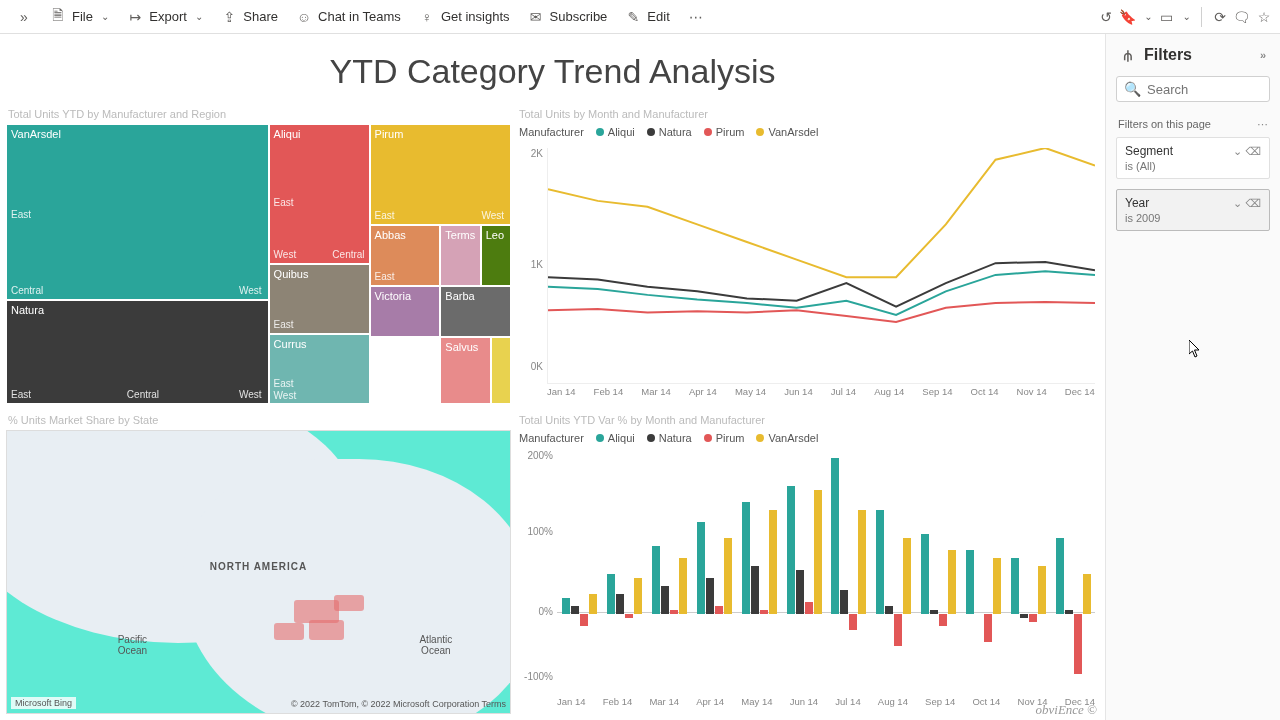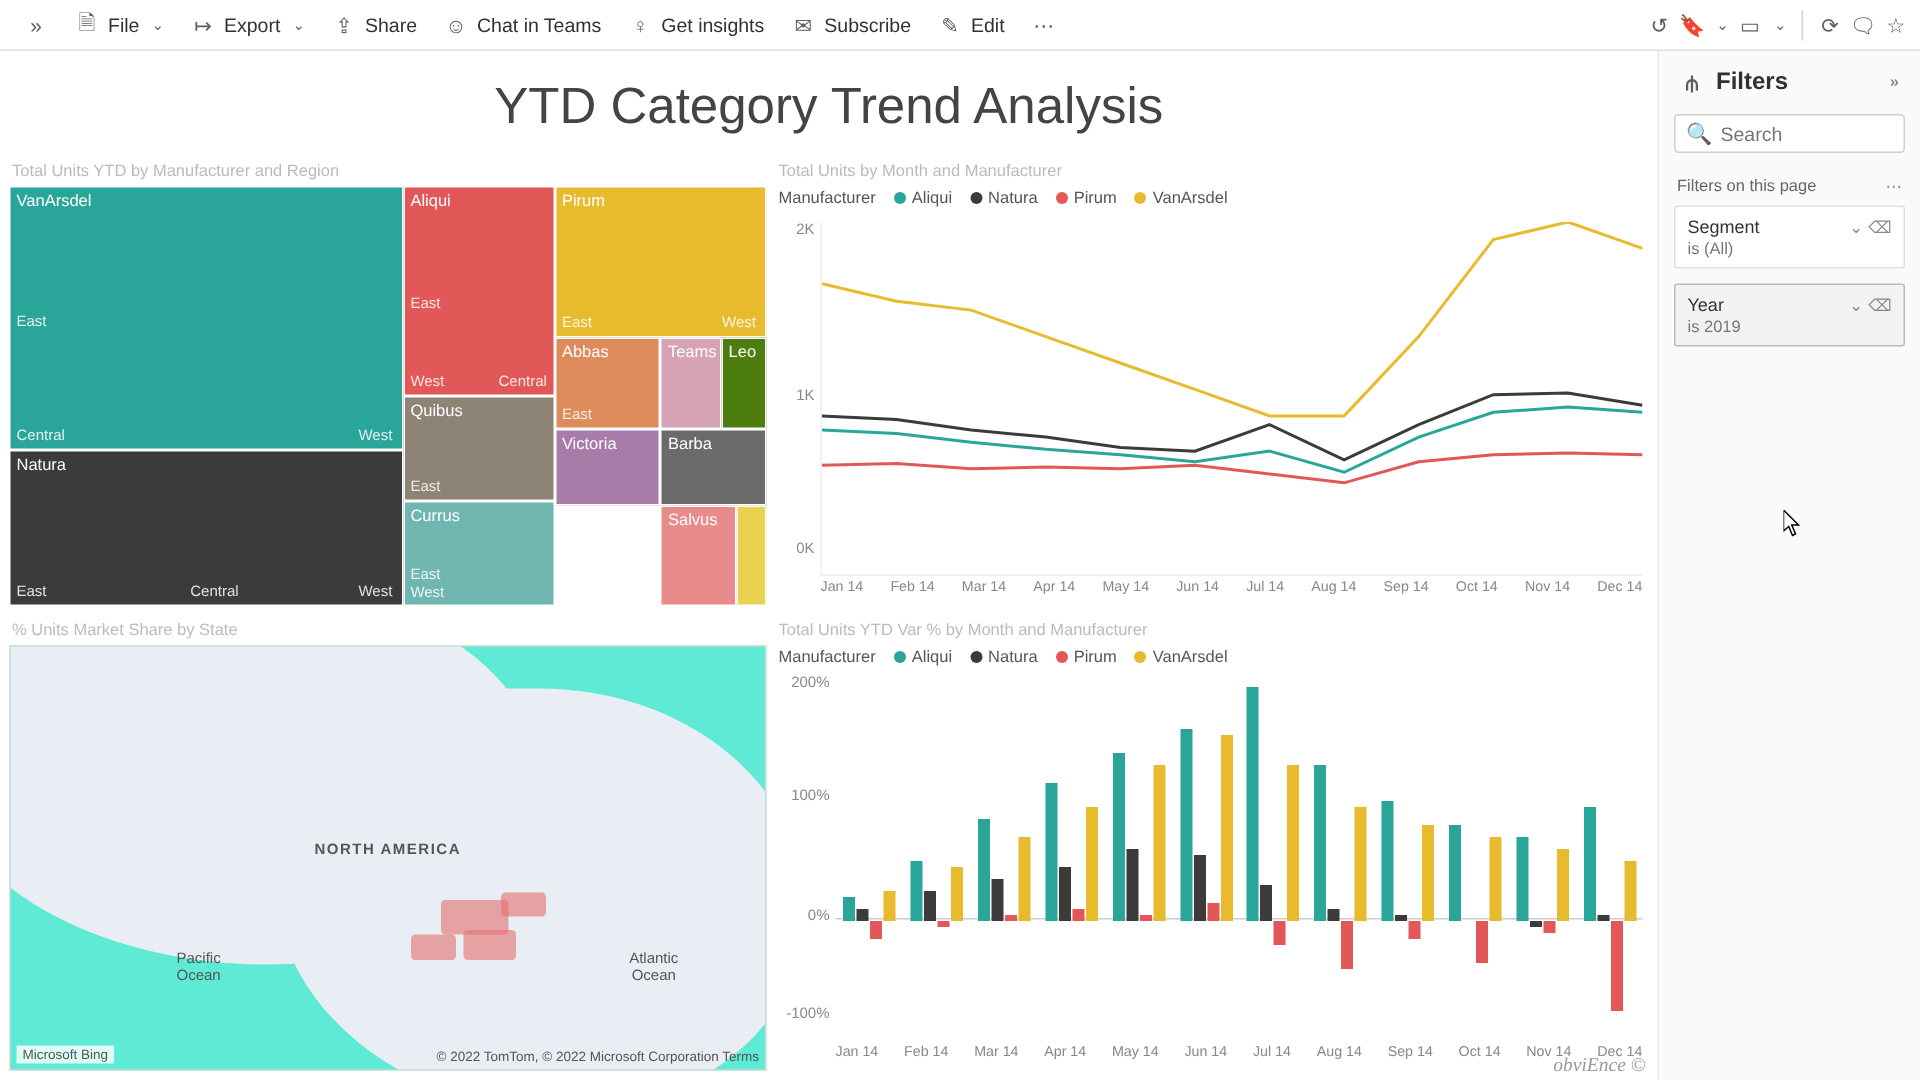--- a/index.html
+++ b/index.html
@@ -163,21 +163,21 @@
 
           <div class="tm-cell" style="left:52%;top:75%;width:20%;height:25%;background:#6fb6b0"><span>Currus</span>
             <span class="tm-sub" style="position:absolute;left:4px;bottom:14px">East</span>
             <span class="tm-sub" style="position:absolute;left:4px;bottom:2px">West</span>
           </div>
 
           <div class="tm-cell" style="left:72%;top:36%;width:14%;height:22%;background:#dd8b5a"><span>Abbas</span>
             <span class="tm-sub" style="position:absolute;left:4px;bottom:3px">East</span>
           </div>
 
-          <div class="tm-cell" style="left:86%;top:36%;width:8%;height:22%;background:#d5a2b6"><span>Teams</span></div>
+          <div class="tm-cell" style="left:86%;top:36%;width:8%;height:22%;background:#d5a2b6"><span>Terms</span></div>
 
           <div class="tm-cell" style="left:94%;top:36%;width:6%;height:22%;background:#4d7c0f"><span>Leo</span></div>
 
           <div class="tm-cell" style="left:72%;top:58%;width:14%;height:18%;background:#a77ca8"><span>Victoria</span></div>
 
           <div class="tm-cell" style="left:86%;top:58%;width:14%;height:18%;background:#6b6b6b"><span>Barba</span></div>
 
 
           <div class="tm-cell" style="left:86%;top:76%;width:10%;height:24%;background:#e88b8b"><span>Salvus</span></div>
           <div class="tm-cell" style="left:96%;top:76%;width:4%;height:24%;background:#e8d24f"></div>
@@ -396,20 +396,20 @@
           <span>Segment</span>
         <span><span class="smallico">⌄</span> <span class="smallico">⌫</span></span>
       </div>
       <div class="fsub">is (All)</div>
     </div>
     <div class="fcard sel">
       <div class="frow">
           <span>Year</span>
         <span><span class="smallico">⌄</span> <span class="smallico">⌫</span></span>
       </div>
-      <div class="fsub">is 2019</div>
+      <div class="fsub">is 2009</div>
     </div>
   </div>
 </div>
 
 <svg class="cursor" style="left:1189px;top:340px" viewBox="0 0 12 18">
     <path d="M0 0 L0 14 L3.5 11 L6 17 L8 16 L5.5 10 L10 10 Z" fill="#fff" stroke="#000" stroke-width="1"></path>
   </svg>
 
 </body></html>

